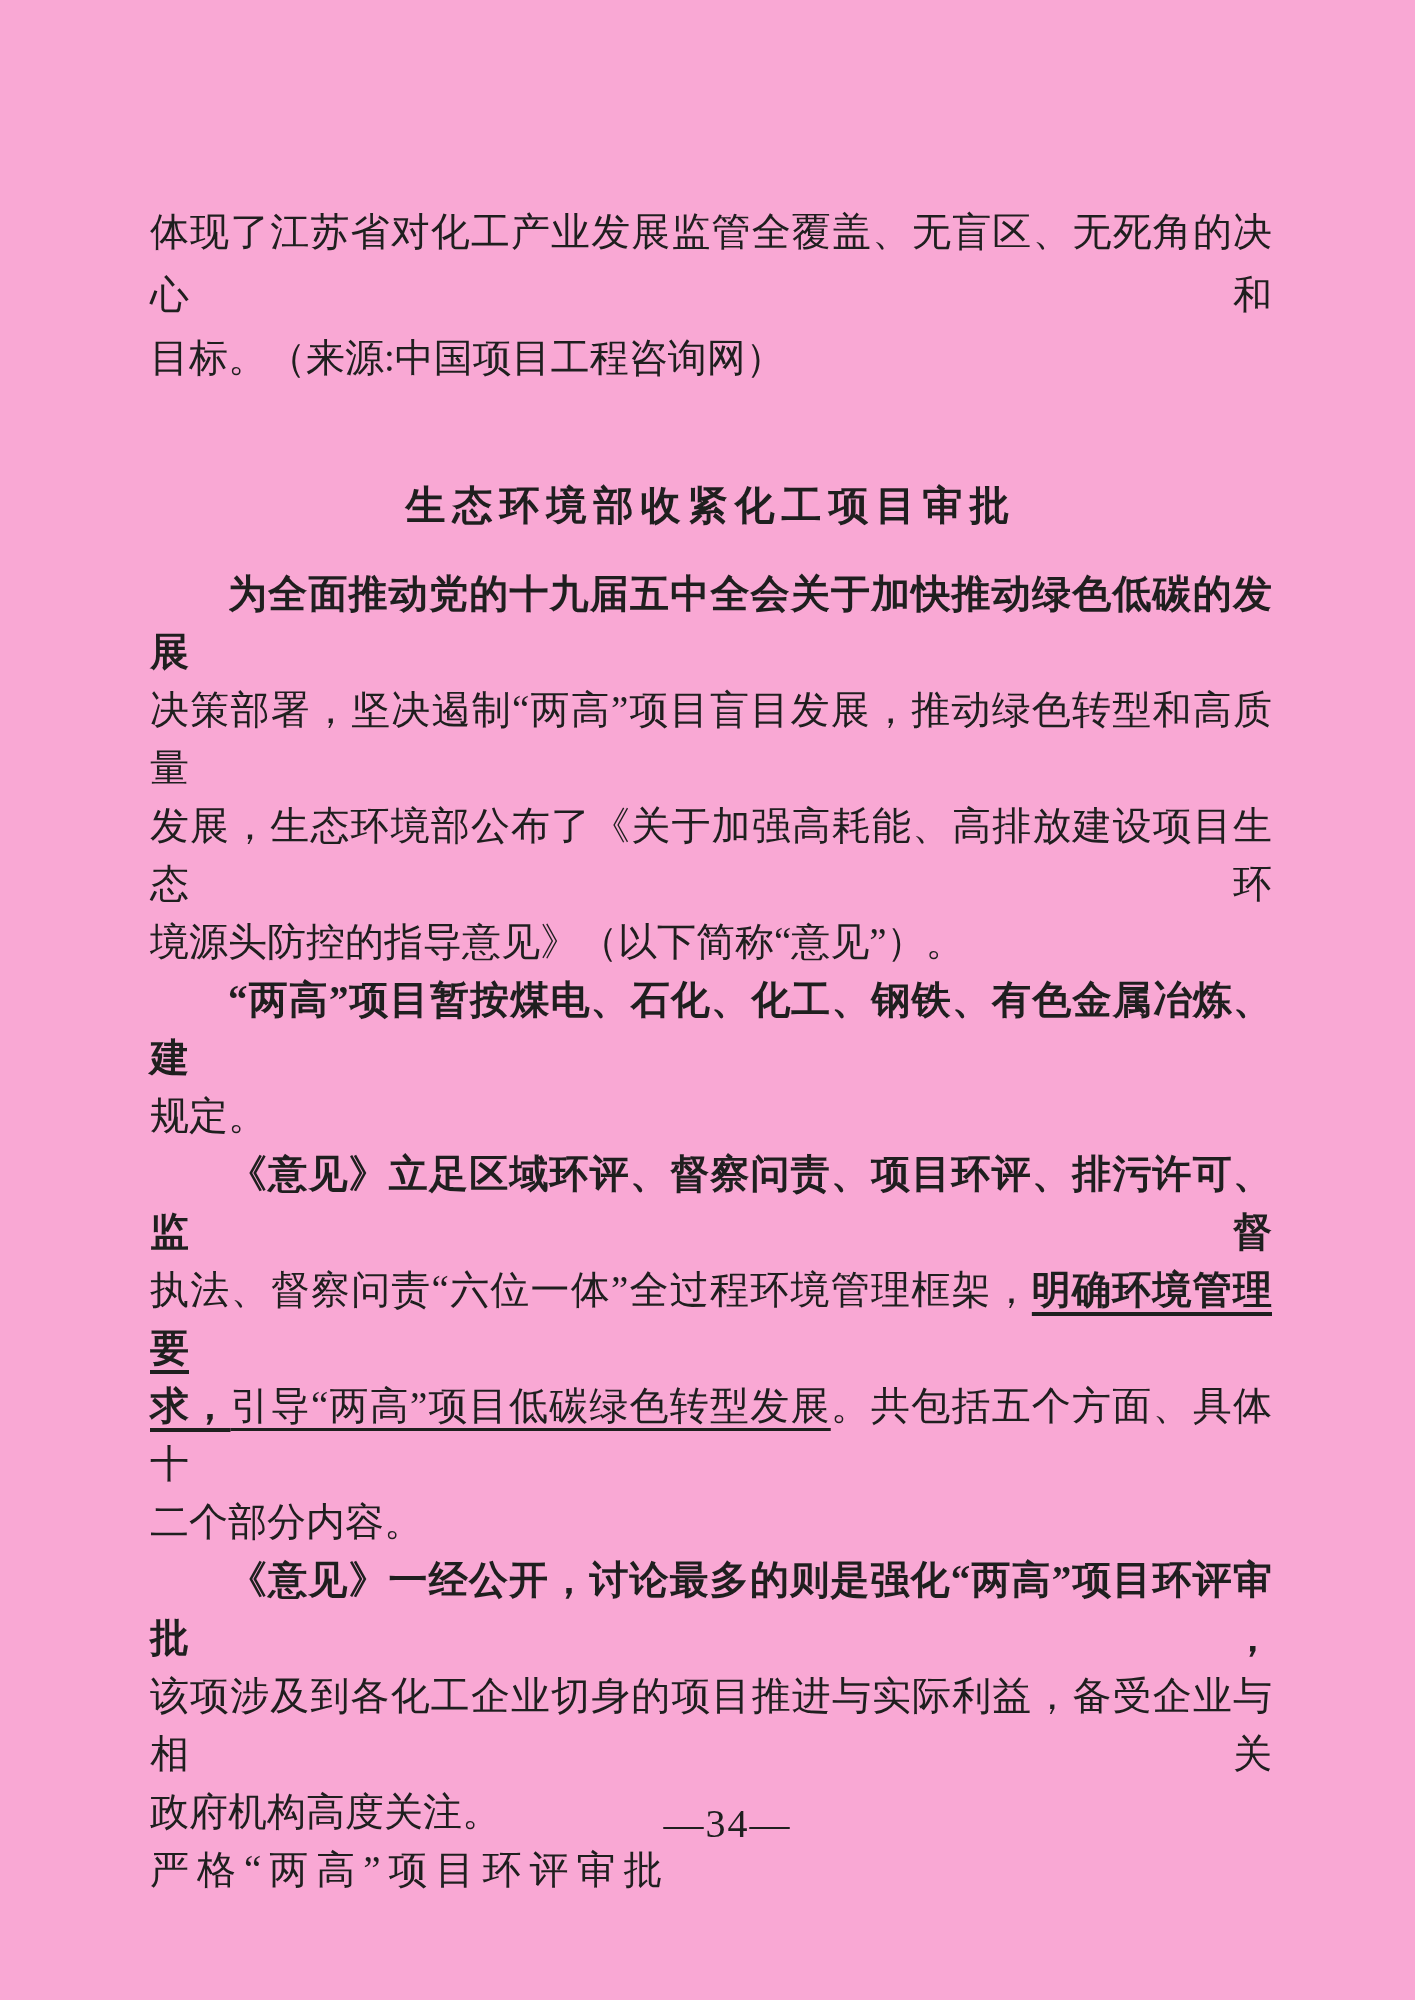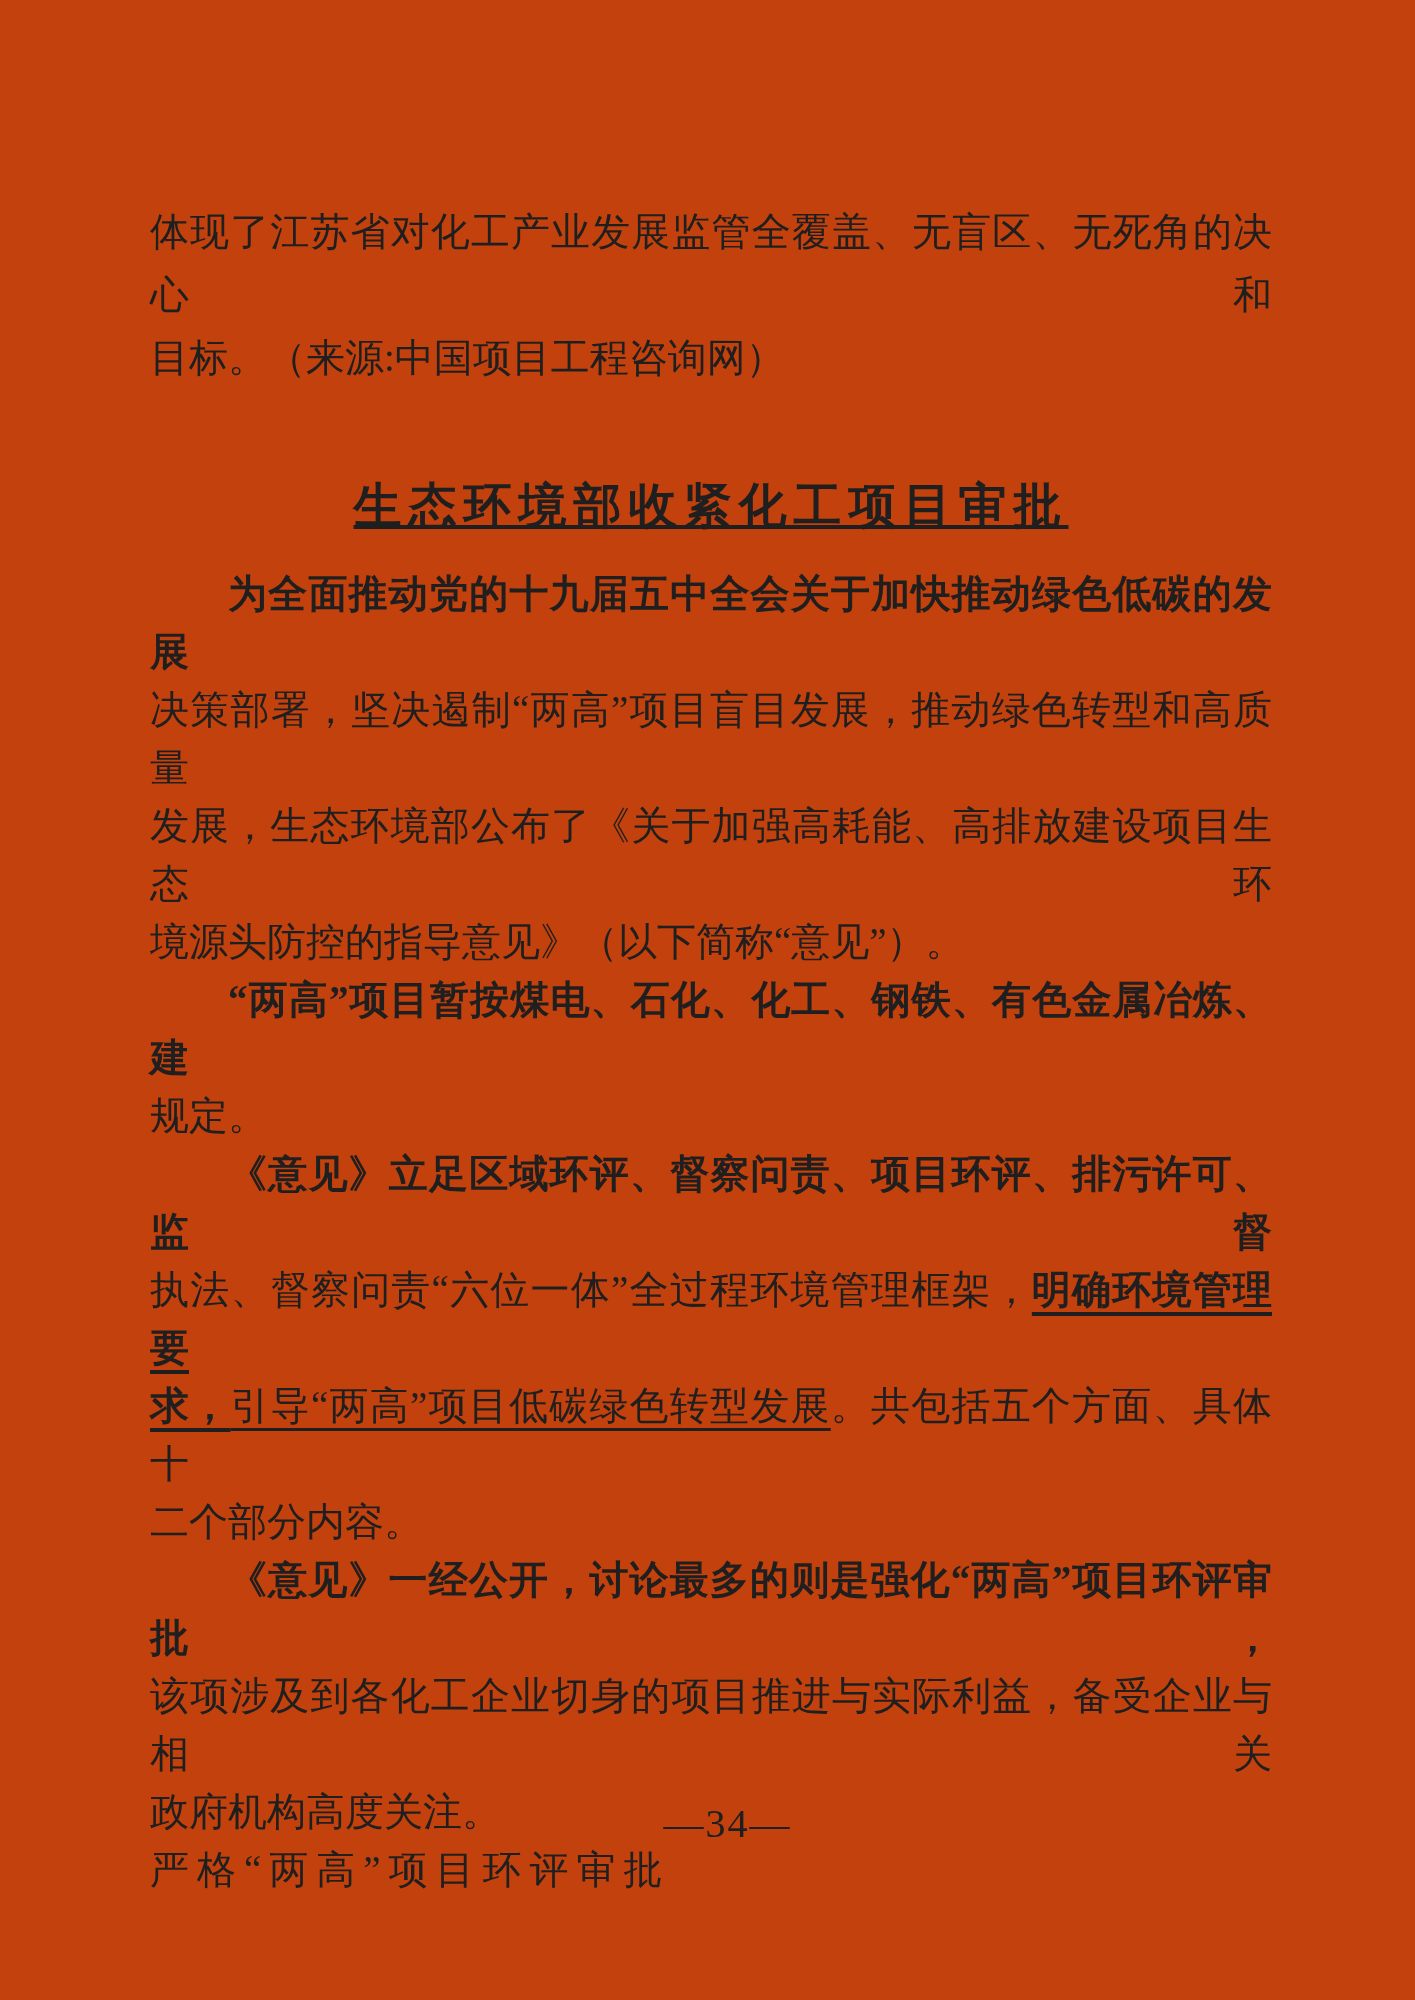--- a/index.html
+++ b/index.html
@@ -3,43 +3,42 @@
 <meta charset="utf-8">
 <style>
   html,body{margin:0;padding:0;}
   body{
     width:1415px;height:2000px;
     background:#ffffff;
     font-family:"Liberation Serif","DejaVu Serif",serif;
     color:#1f1f1f;
     overflow:hidden;
   }
-  .page{position:relative;width:1415px;height:2000px;background:#c2410c;}
+  .page{position:relative;width:1415px;height:2000px;background:#f9a8d4;}
   .content{
     position:absolute;left:150px;top:0;width:1122px;
   }
   .line{
     font-size:39px;line-height:58px;
     white-space:nowrap;
   }
   .intro .line{line-height:63px;white-space:normal;}
   .just{
     white-space:normal;
     text-align:justify;
     text-align-last:justify;
   }
   .intro{padding-top:200px;}
   .src-line{display:flex;align-items:baseline;}
   .heading{
     margin-top:86px;
     text-align:center;
-    font-size:48px;line-height:62px;
+    font-size:40px;line-height:62px;
     font-weight:bold;
     letter-spacing:7px;
-    text-decoration:underline;
   }
   .main{margin-top:28px;}
   .ind{text-indent:78px;font-weight:bold;}
   .u{
     text-decoration:underline;
     text-decoration-thickness:2.5px;
     text-underline-offset:9px;
   }
   .bu{
     font-weight:bold;

